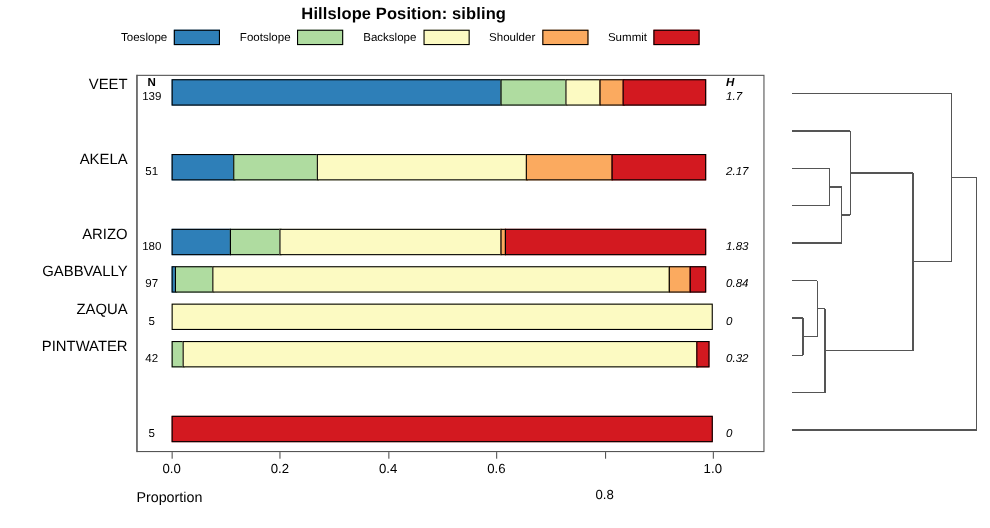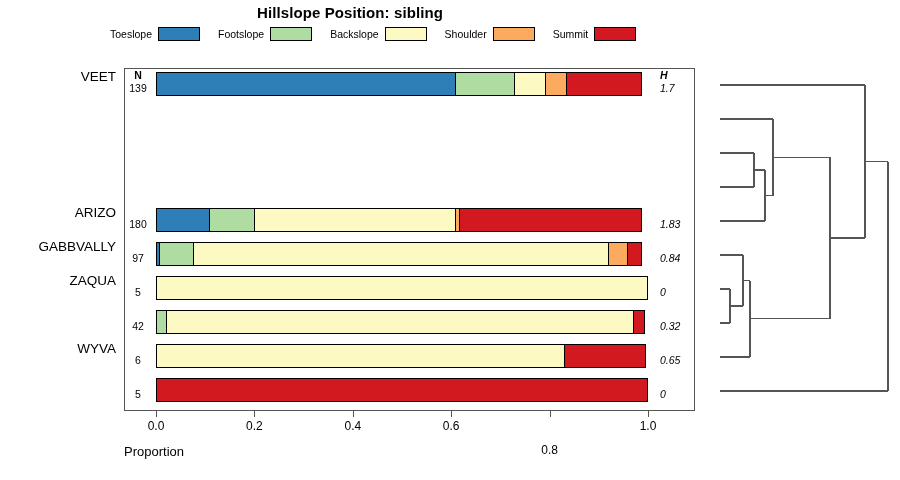--- a/index.html
+++ b/index.html
@@ -23,20 +23,21 @@
   
   .chart-title {
     position: absolute;
     left: 0;
     top: 4px;
     width: 700px;
     text-align: center;
     font-size: 15px;
     font-weight: bold;
     letter-spacing: 0.1px;
+    padding-left: 17px;
   }
 
   
   .legend {
     position: absolute;
     left: 110px;
     top: 25px;
     width: 580px;
     height: 18px;
     display: flex;
@@ -251,20 +252,32 @@
         <div class="row-n">139</div>
         <div class="bar">
           <div class="seg" style="background: rgb(46, 127, 184); width: 300.12px;"></div>
           <div class="seg" style="background: rgb(175, 220, 160); width: 61.5px;"></div>
           <div class="seg" style="background: rgb(252, 250, 194); width: 31.98px;"></div>
           <div class="seg" style="background: rgb(251, 170, 95); width: 23.124px;"></div>
           <div class="seg" style="background: rgb(211, 25, 32); width: 75.276px;"></div>
         </div>
         <div class="row-h">1.7</div>
       </div>
+      <div class="row" style="top: 68px;">
+        <div class="row-name">AKELA</div>
+        <div class="row-n">51</div>
+        <div class="bar">
+          <div class="seg" style="background: rgb(46, 127, 184); width: 58.056px;"></div>
+          <div class="seg" style="background: rgb(175, 220, 160); width: 77.244px;"></div>
+          <div class="seg" style="background: rgb(252, 250, 194); width: 191.88px;"></div>
+          <div class="seg" style="background: rgb(251, 170, 95); width: 78.72px;"></div>
+          <div class="seg" style="background: rgb(211, 25, 32); width: 86.1px;"></div>
+        </div>
+        <div class="row-h">2.17</div>
+      </div>
       <div class="row" style="top: 136px;">
         <div class="row-name">ARIZO</div>
         <div class="row-n">180</div>
         <div class="bar">
           <div class="seg" style="background: rgb(46, 127, 184); width: 54.12px;"></div>
           <div class="seg" style="background: rgb(175, 220, 160); width: 47.232px;"></div>
           <div class="seg" style="background: rgb(252, 250, 194); width: 202.212px;"></div>
           <div class="seg" style="background: rgb(251, 170, 95); width: 5.412px;"></div>
           <div class="seg" style="background: rgb(211, 25, 32); width: 183.024px;"></div>
         </div>
@@ -284,36 +297,28 @@
       </div>
       <div class="row" style="top: 204px;">
         <div class="row-name">ZAQUA</div>
         <div class="row-n">5</div>
         <div class="bar">
           <div class="seg" style="background: rgb(252, 250, 194); width: 492px;"></div>
         </div>
         <div class="row-h">0</div>
       </div>
       <div class="row" style="top: 238px;">
+        <div class="row-name">PINTWATER</div>
         <div class="row-n">42</div>
         <div class="bar">
           <div class="seg" style="background: rgb(175, 220, 160); width: 11.808px;"></div>
           <div class="seg" style="background: rgb(252, 250, 194); width: 468.384px;"></div>
           <div class="seg" style="background: rgb(211, 25, 32); width: 11.808px;"></div>
         </div>
         <div class="row-h">0.32</div>
-      </div>
-      <div class="row" style="top: 272px;">
-        <div class="row-name">WYVA</div>
-        <div class="row-n">6</div>
-        <div class="bar">
-          <div class="seg" style="background: rgb(252, 250, 194); width: 409.836px;"></div>
-          <div class="seg" style="background: rgb(211, 25, 32); width: 82.164px;"></div>
-        </div>
-        <div class="row-h">0.65</div>
       </div>
       <div class="row" style="top: 306px;">
         <div class="row-n">5</div>
         <div class="bar">
           <div class="seg" style="background: rgb(211, 25, 32); width: 492px;"></div>
         </div>
         <div class="row-h">0</div>
       </div>
     </div>
 

